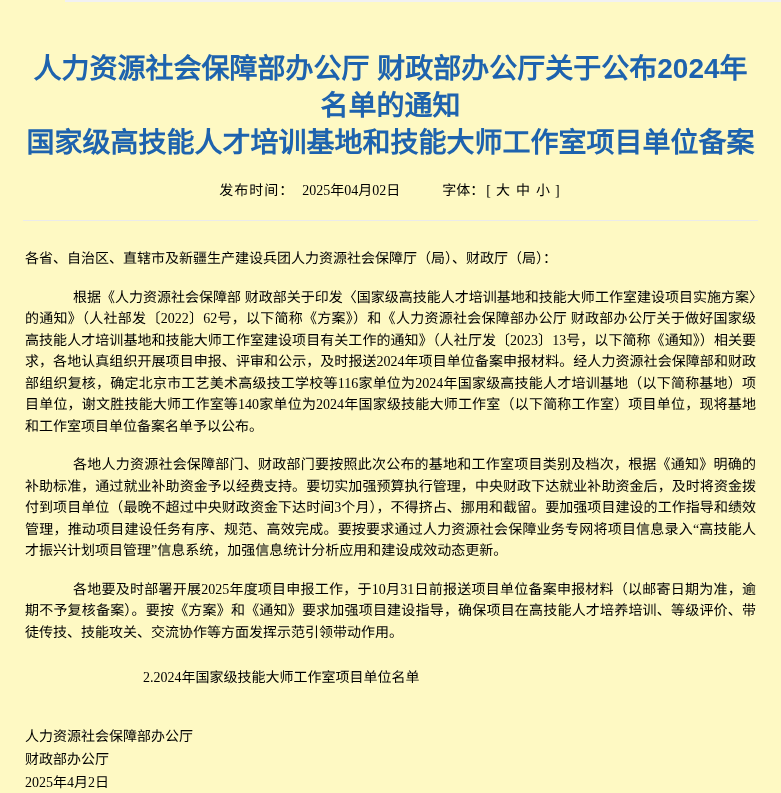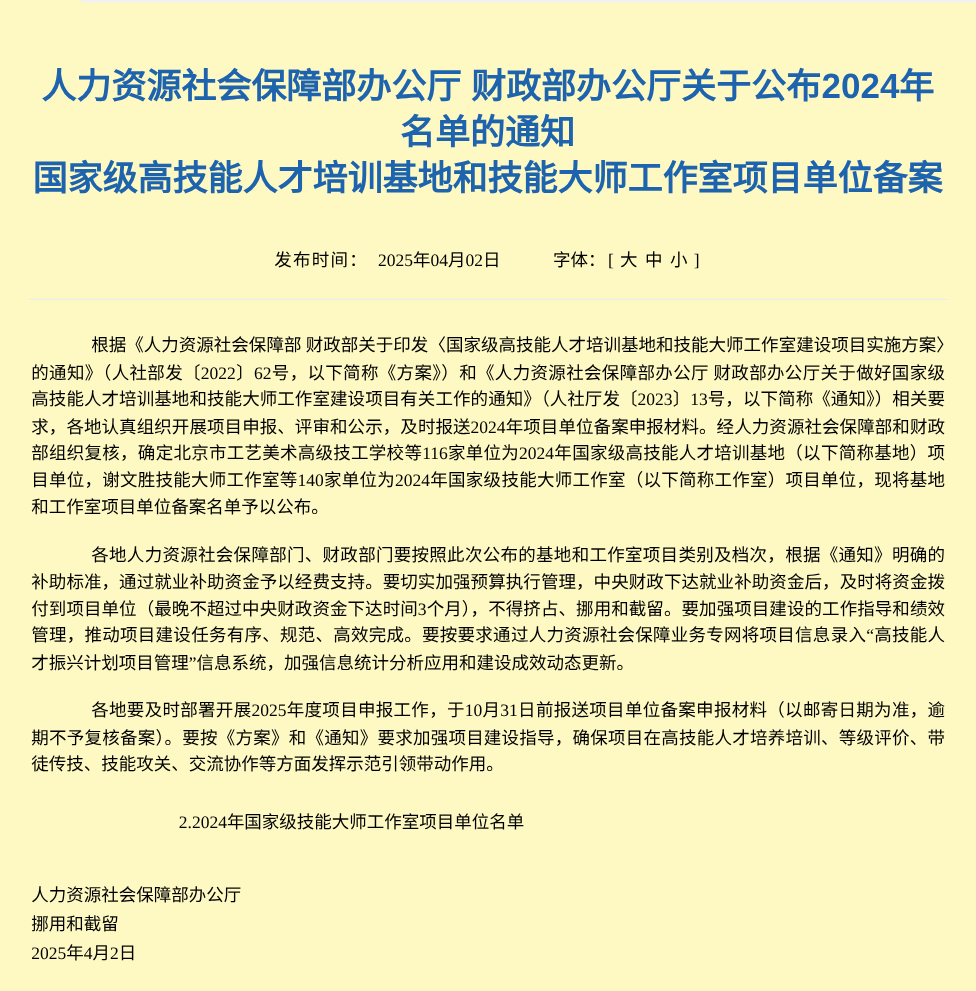--- a/index.html
+++ b/index.html
@@ -21,21 +21,21 @@
   .title {
     margin: 50px 20px 0;
     text-align: center;
     font-family: "Liberation Sans", "DejaVu Sans", sans-serif;
     font-weight: bold;
     font-size: 28px;
     line-height: 37px;
     color: #1e63ae;
   }
   .meta {
-    margin-top: 36px;
+    margin-top: 18px;
     text-align: center;
     font-size: 14px;
     color: #000000;
   }
   .meta .publish-label { letter-spacing: 1px; }
   .meta .publish-date { margin-left: 8px; }
   .meta .font-label { margin-left: 42px; }
   .meta .bracket { margin: 0 2px; }
   .meta .size-opt {
     margin: 0 3px;
@@ -80,28 +80,29 @@
     <div>国家级高技能人才培训基地和技能大师工作室项目单位备案</div>
   </h1>
 
   <div class="meta">
     <span class="publish-label">发布时间：</span><span class="publish-date">2025年04月02日</span><span class="font-label">字体：</span><span class="bracket">[</span><span class="size-opt">大</span><span class="size-opt">中</span><span class="size-opt">小</span><span class="bracket">]</span>
   </div>
 
   <div class="divider"></div>
 
   <div class="article">
+    <p>各省、自治区、直辖市及新疆生产建设兵团人力资源社会保障厅（局）、财政厅（局）：</p>
     <p class="indent">根据《人力资源社会保障部 财政部关于印发〈国家级高技能人才培训基地和技能大师工作室建设项目实施方案〉的通知》（人社部发〔2022〕62号，以下简称《方案》）和《人力资源社会保障部办公厅 财政部办公厅关于做好国家级高技能人才培训基地和技能大师工作室建设项目有关工作的通知》（人社厅发〔2023〕13号，以下简称《通知》）相关要求，各地认真组织开展项目申报、评审和公示，及时报送2024年项目单位备案申报材料。经人力资源社会保障部和财政部组织复核，确定北京市工艺美术高级技工学校等116家单位为2024年国家级高技能人才培训基地（以下简称基地）项目单位，谢文胜技能大师工作室等140家单位为2024年国家级技能大师工作室（以下简称工作室）项目单位，现将基地和工作室项目单位备案名单予以公布。</p>
     <p class="indent">各地人力资源社会保障部门、财政部门要按照此次公布的基地和工作室项目类别及档次，根据《通知》明确的补助标准，通过就业补助资金予以经费支持。要切实加强预算执行管理，中央财政下达就业补助资金后，及时将资金拨付到项目单位（最晚不超过中央财政资金下达时间3个月），不得挤占、挪用和截留。要加强项目建设的工作指导和绩效管理，推动项目建设任务有序、规范、高效完成。要按要求通过人力资源社会保障业务专网将项目信息录入“高技能人才振兴计划项目管理”信息系统，加强信息统计分析应用和建设成效动态更新。</p>
     <p class="indent">各地要及时部署开展2025年度项目申报工作，于10月31日前报送项目单位备案申报材料（以邮寄日期为准，逾期不予复核备案）。要按《方案》和《通知》要求加强项目建设指导，确保项目在高技能人才培养培训、等级评价、带徒传技、技能攻关、交流协作等方面发挥示范引领带动作用。</p>
 
     <div class="attachments">
       <div class="att-line-2">2.2024年国家级技能大师工作室项目单位名单</div>
     </div>
 
     <div class="signature">
       <div>人力资源社会保障部办公厅</div>
-      <div>挪用和截留</div>
+      <div>财政部办公厅</div>
       <div>2025年4月2日</div>
     </div>
   </div>
 
 </div>
 
 </body></html>

